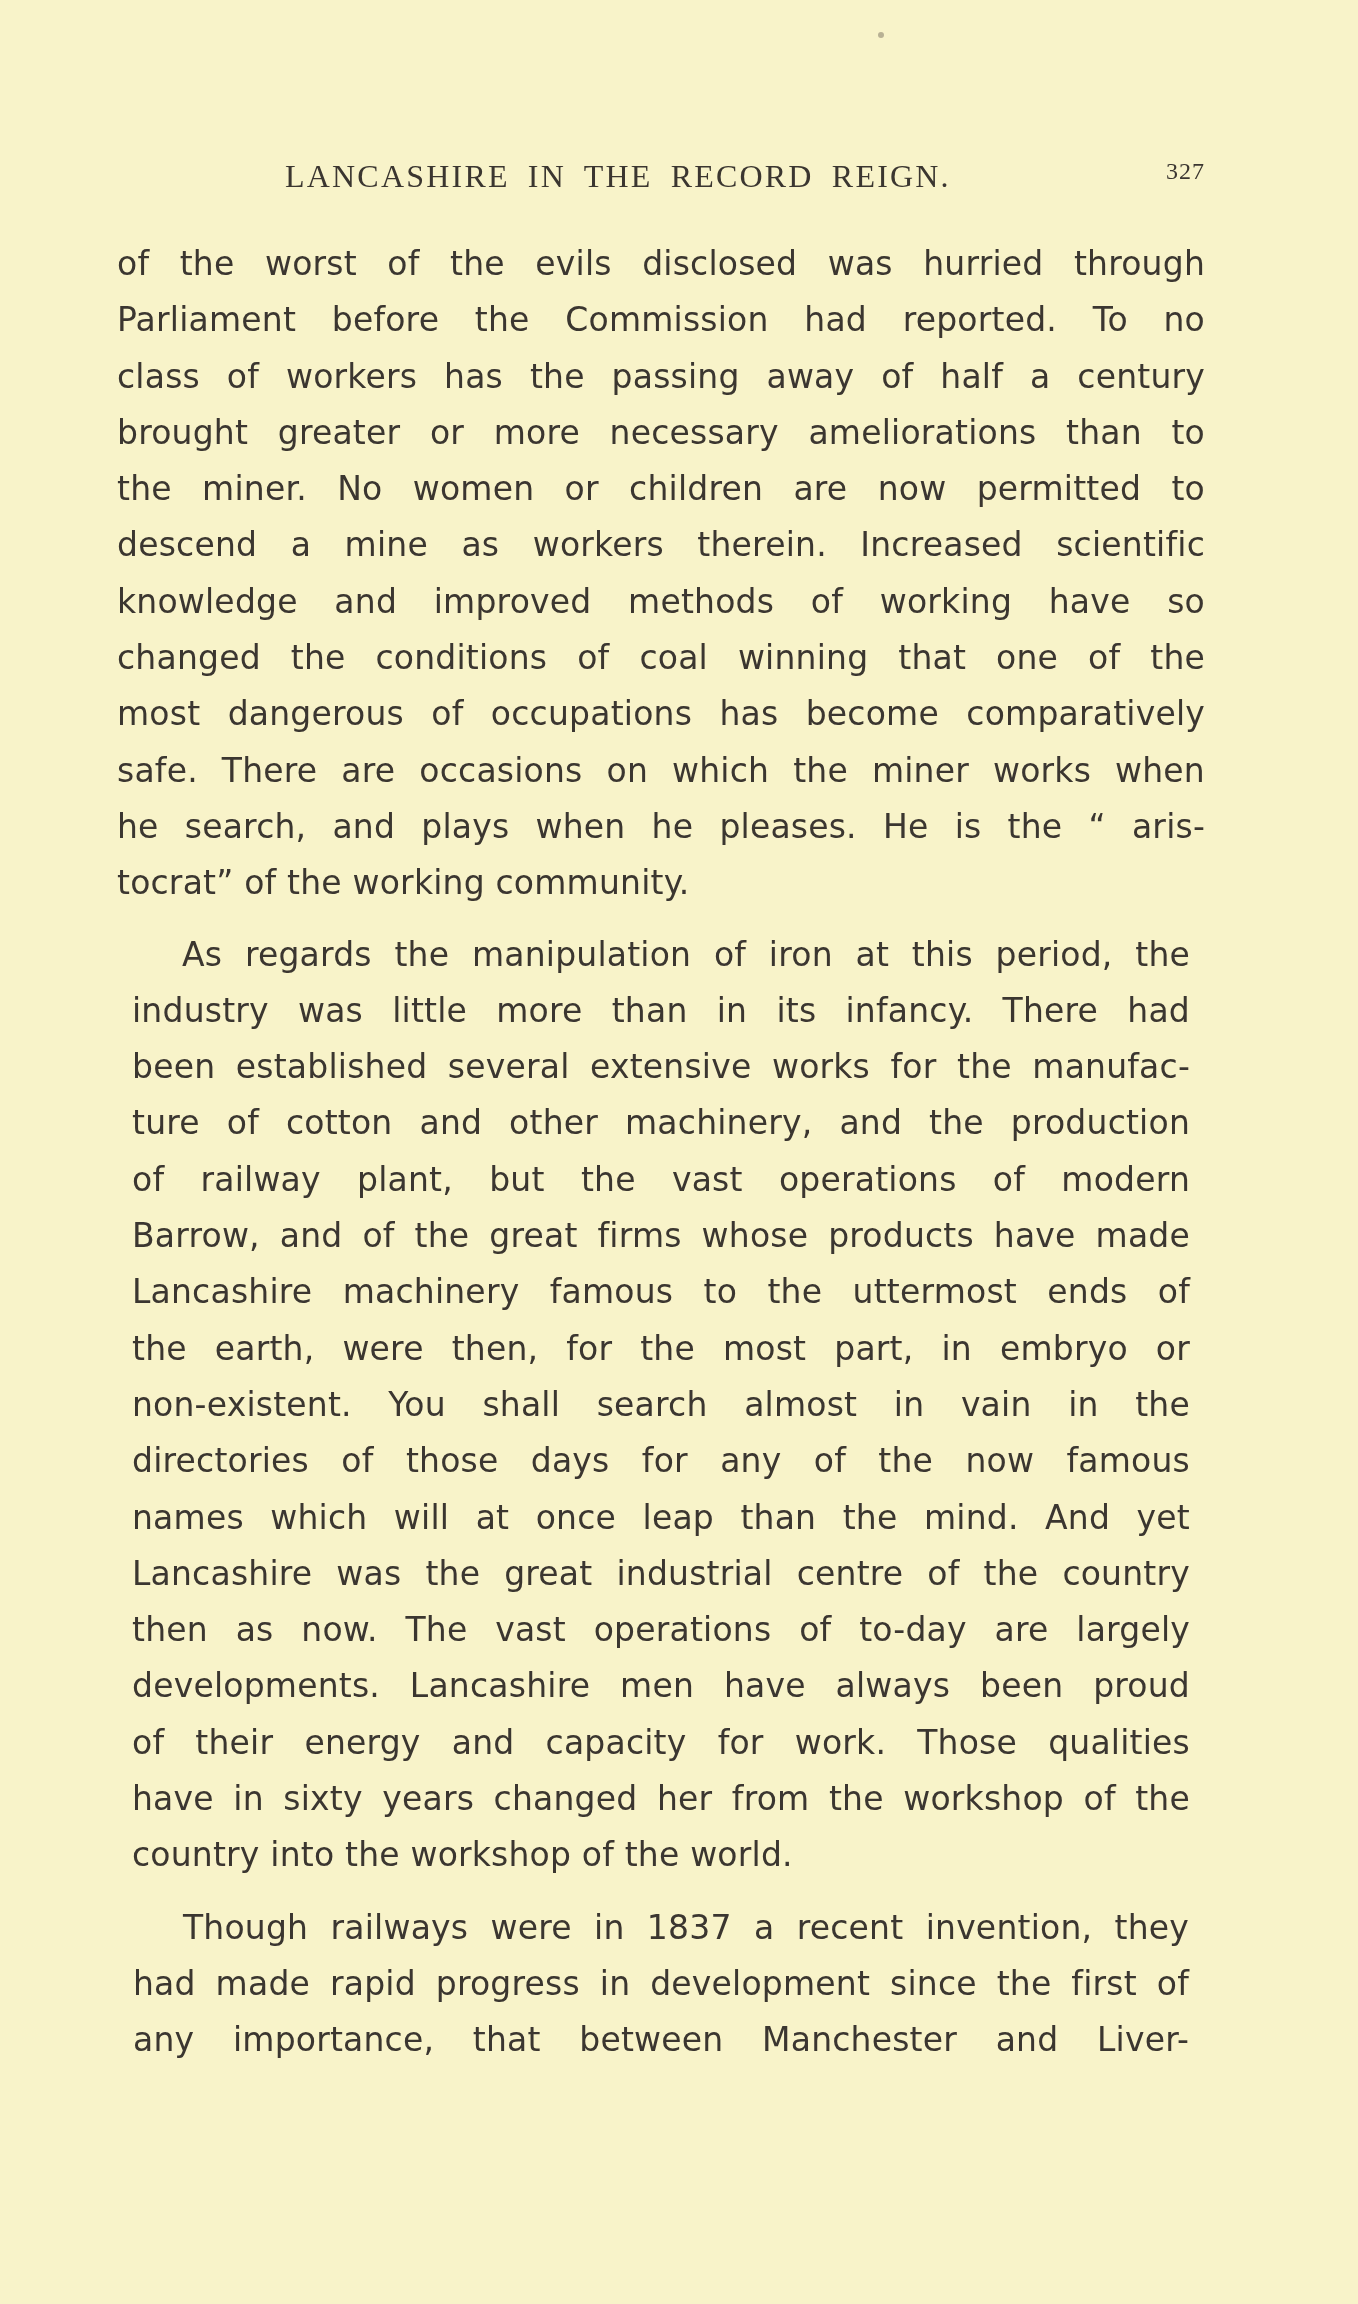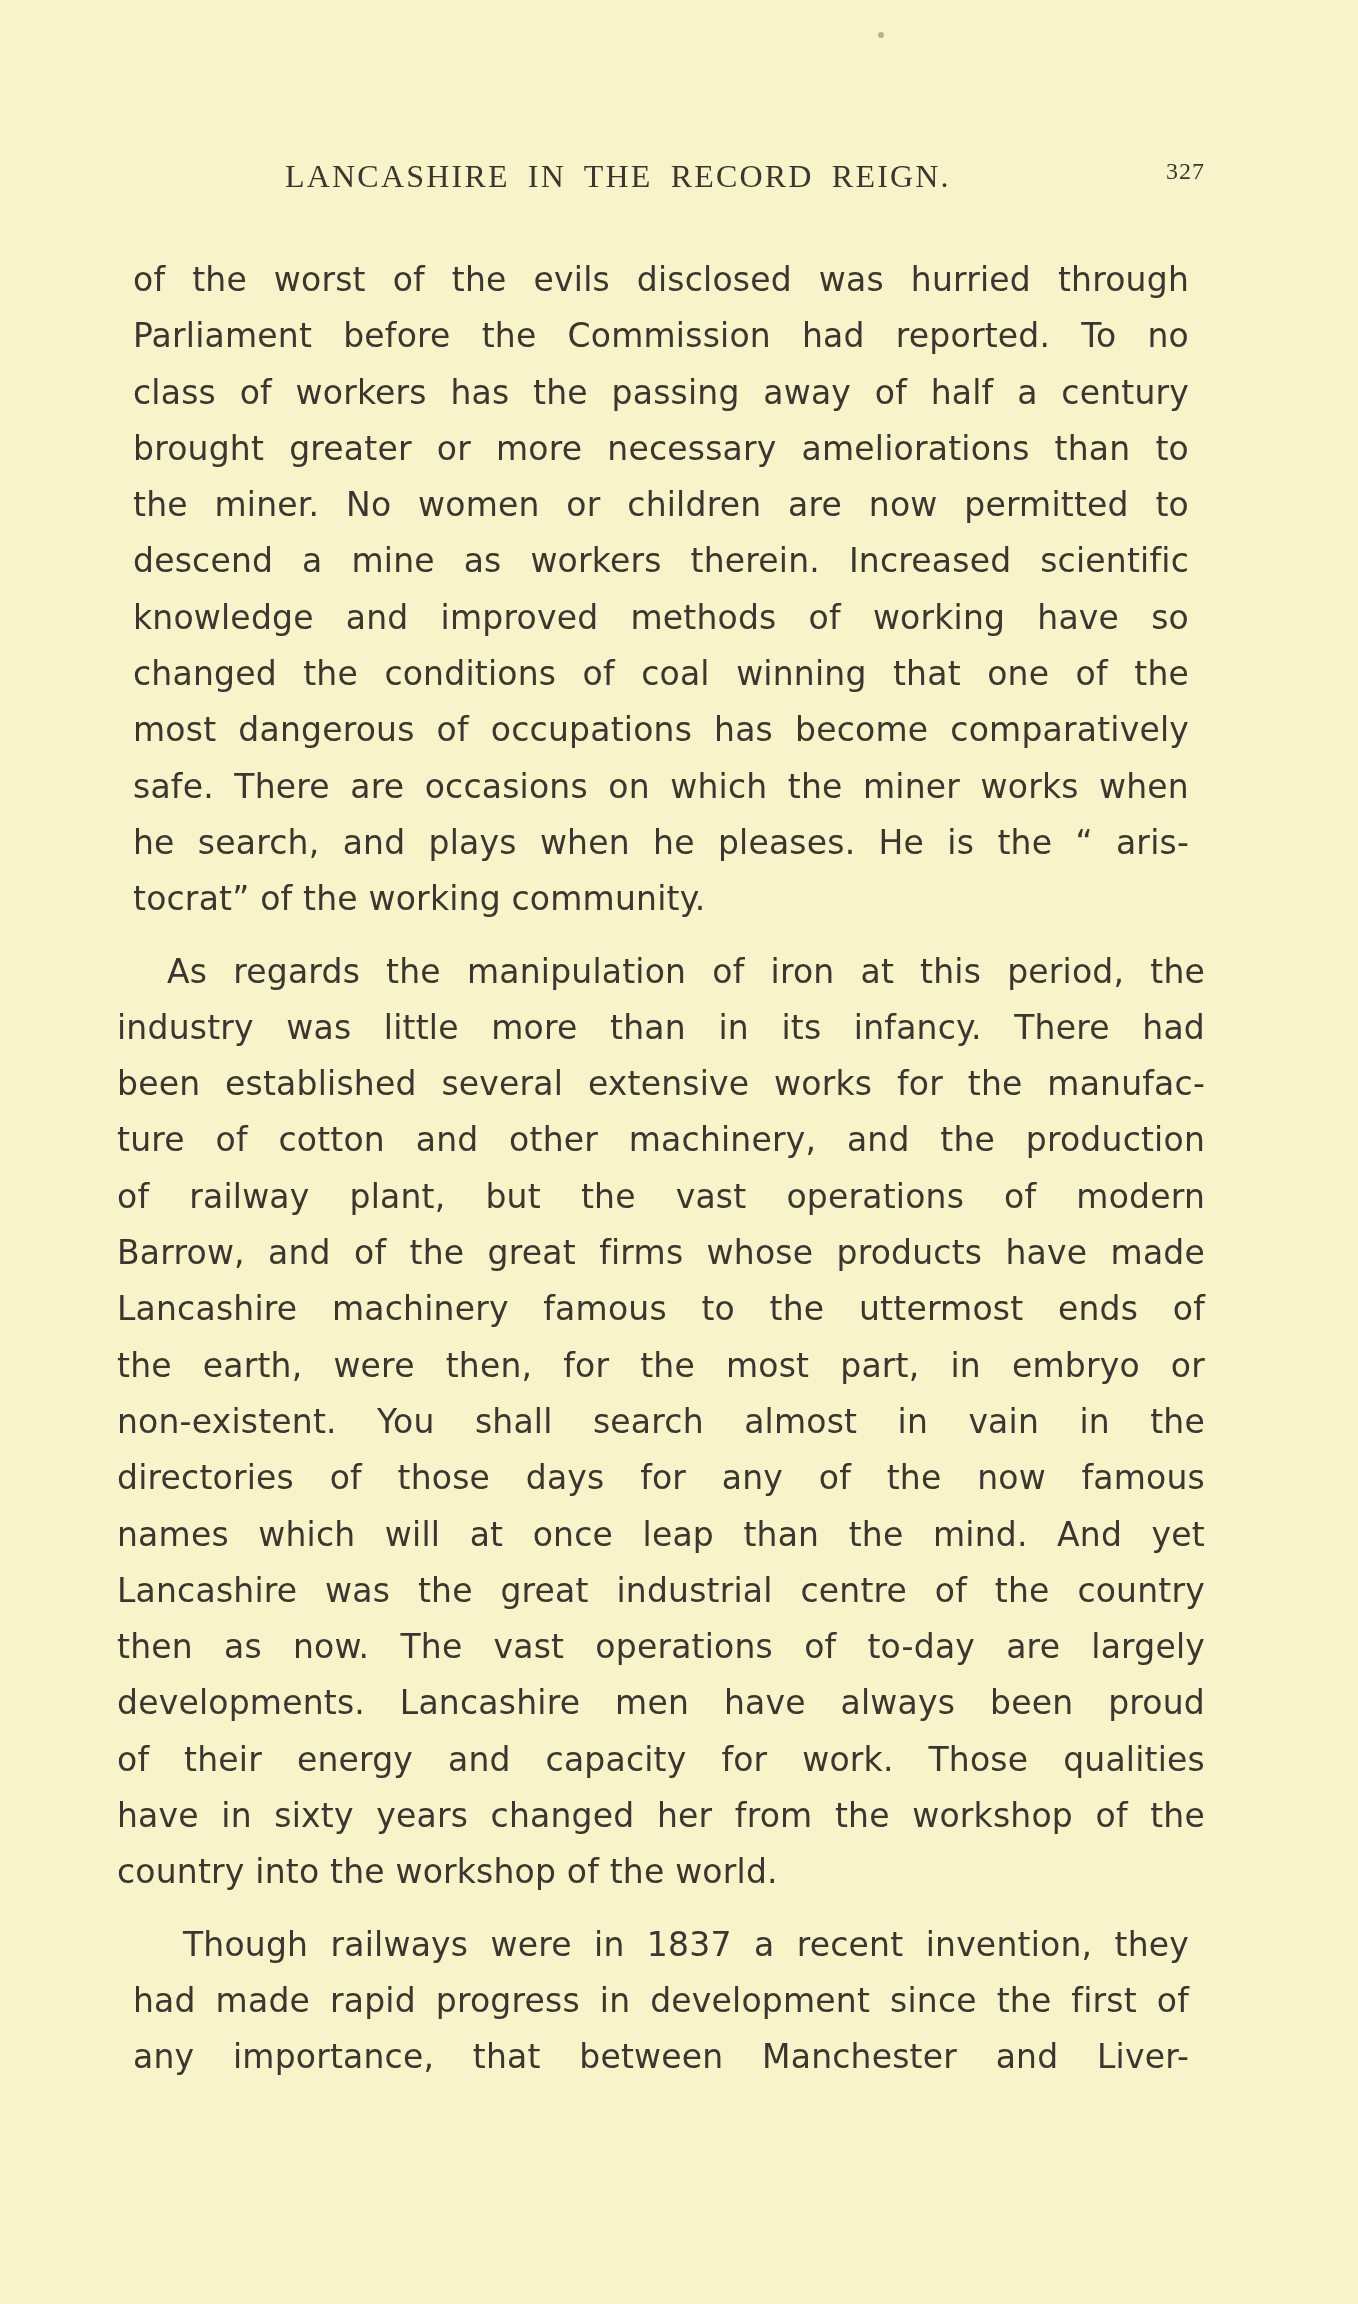--- a/index.html
+++ b/index.html
@@ -41,35 +41,35 @@
 <body>
 
 <div class="speck" style="left:878px; top:32px;"></div>
 
 <header class="running-head">
   <span class="running-title">LANCASHIRE IN THE RECORD REIGN.</span>
   <span class="page-number">327</span>
 </header>
 
 <main class="body-text">
-  <p style="margin:16px">
+  <p style="margin:0">
     <span class="line">of the worst of the evils disclosed was hurried through</span>
     <span class="line">Parliament before the Commission had reported.  To no</span>
     <span class="line">class of workers has the passing away of half a century</span>
     <span class="line">brought greater or more necessary ameliorations than to</span>
     <span class="line">the miner.  No women or children are now permitted to</span>
     <span class="line">descend a mine as workers therein.  Increased scientific</span>
     <span class="line">knowledge and improved methods of working have so</span>
     <span class="line">changed the conditions of coal winning that one of the</span>
     <span class="line">most dangerous of occupations has become comparatively</span>
     <span class="line">safe.  There are occasions on which the miner works when</span>
     <span class="line">he search, and plays when he pleases.  He is the “ aris-</span>
     <span class="line last">tocrat” of the working community.</span>
   </p>
-  <p style="margin:0">
+  <p style="margin:15px">
     <span class="line indent">As regards the manipulation of iron at this period, the</span>
     <span class="line">industry was little more than in its infancy.  There had</span>
     <span class="line">been established several extensive works for the manufac-</span>
     <span class="line">ture of cotton and other machinery, and the production</span>
     <span class="line">of railway plant, but the vast operations of modern</span>
     <span class="line">Barrow, and of the great firms whose products have made</span>
     <span class="line">Lancashire machinery famous to the uttermost ends of</span>
     <span class="line">the earth, were then, for the most part, in embryo or</span>
     <span class="line">non-existent.  You shall search almost in vain in the</span>
     <span class="line">directories of those days for any of the now famous</span>

